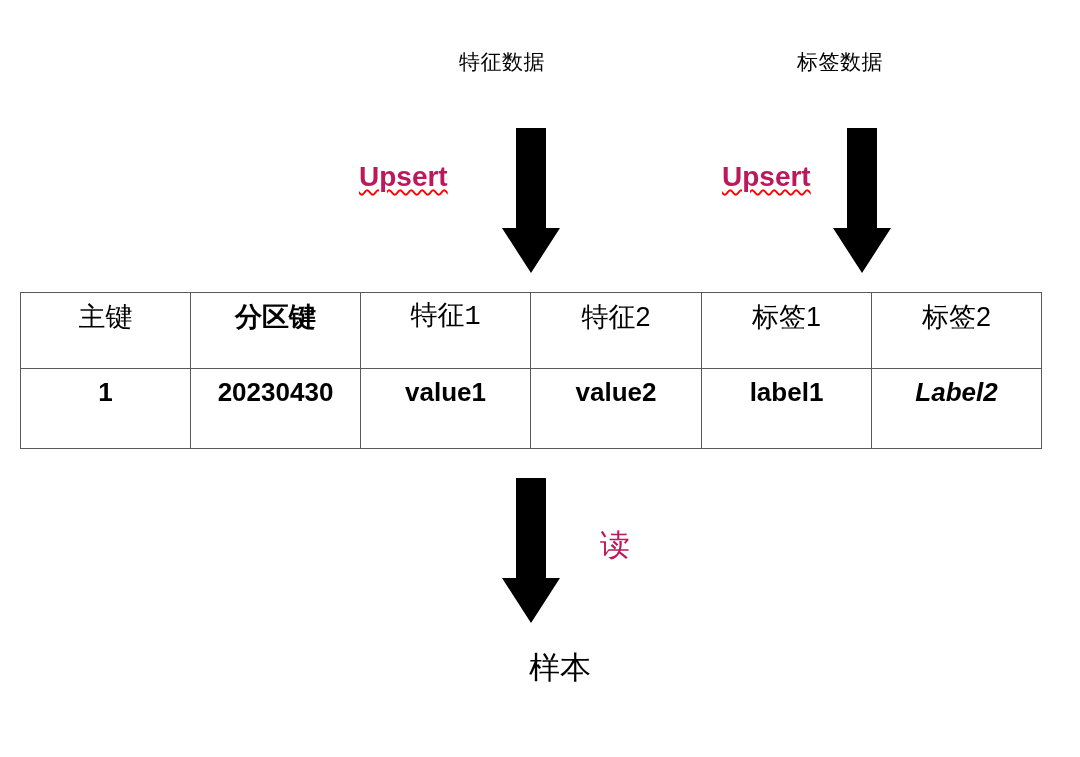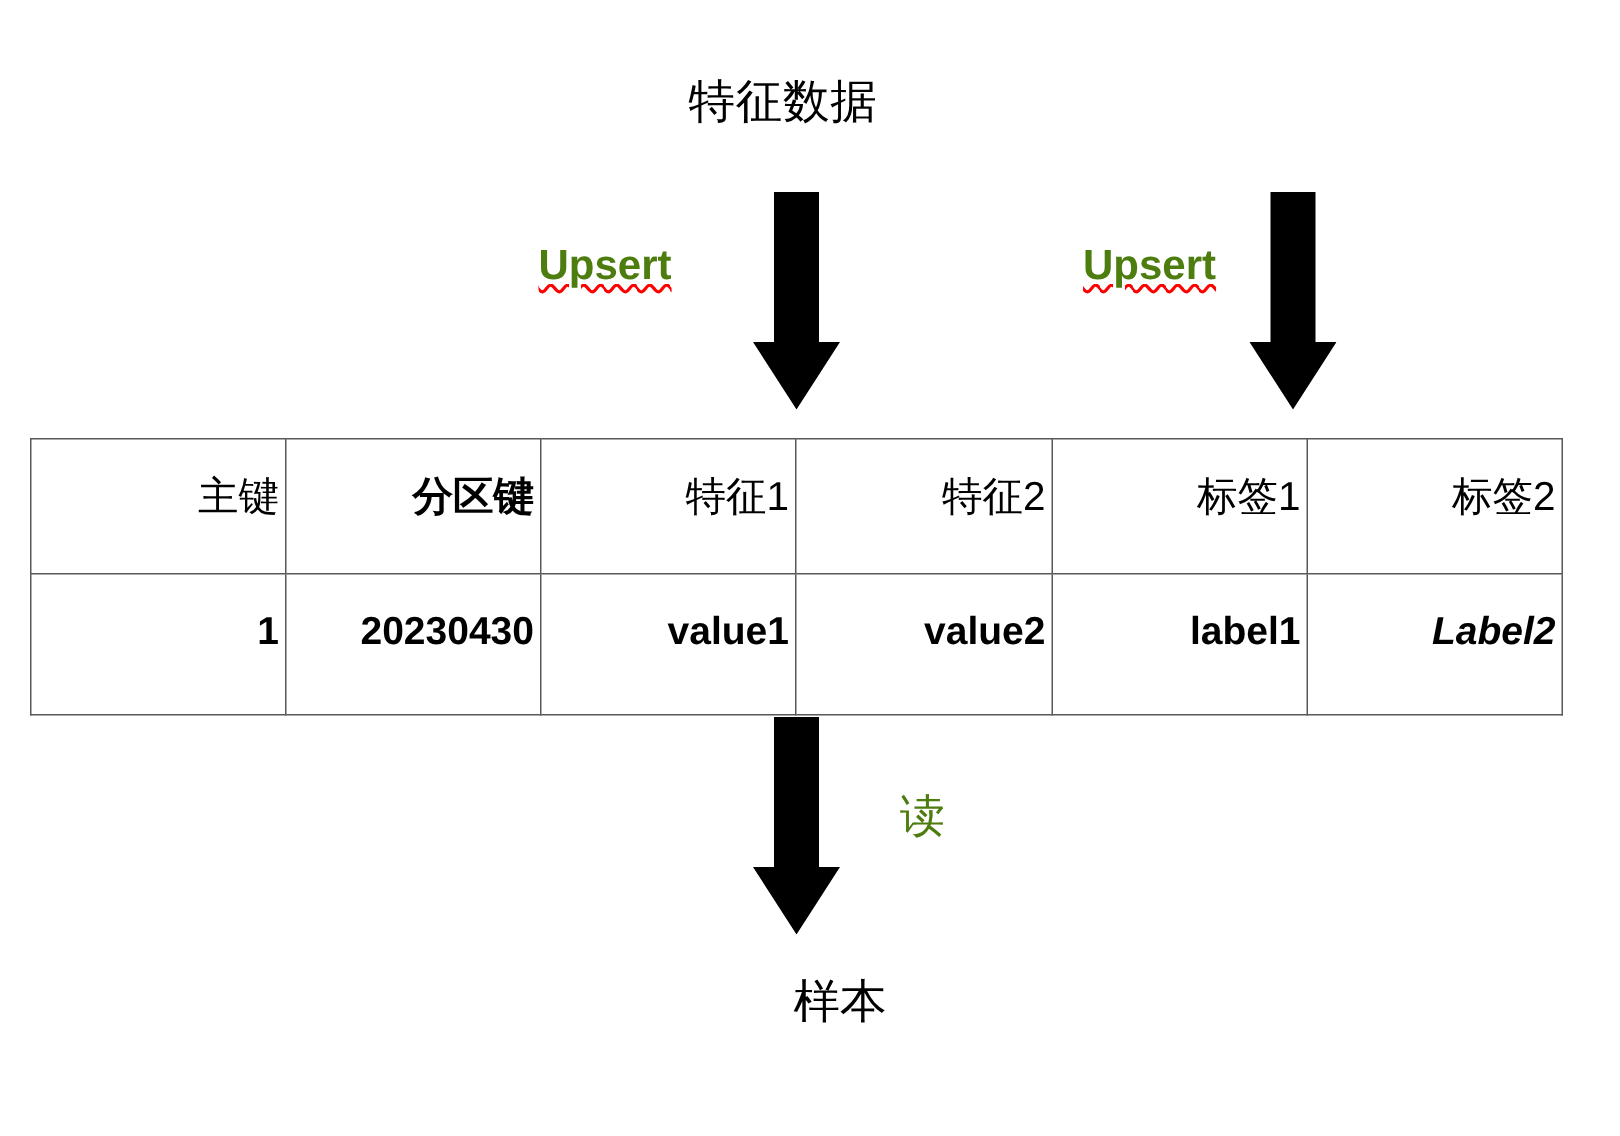--- a/index.html
+++ b/index.html
@@ -16,36 +16,36 @@
     width: 1080px;
     height: 757px;
     background: #ffffff;
     overflow: hidden;
   }
 
   
   .src-label {
     position: absolute;
     font-family: "Liberation Serif", "DejaVu Serif", serif;
-    font-size: 31px;
+    font-size: 21px;
     font-weight: 400;
     line-height: 1;
     color: #000000;
     white-space: nowrap;
     letter-spacing: 0.5px;
   }
 
   
   .op-label {
     position: absolute;
     font-family: "Liberation Sans", "DejaVu Sans", sans-serif;
     font-size: 28px;
     font-weight: bold;
     line-height: 1;
-    color: #4d7c0f;
+    color: #be185d;
     white-space: nowrap;
   }
   .op-label.spell {
     
     text-decoration: underline wavy #ff0000;
     text-decoration-thickness: 1.5px;
     text-underline-offset: 3px;
   }
   .op-label.cjk {
     font-family: "Liberation Serif", "DejaVu Serif", serif;
@@ -60,23 +60,23 @@
   .arrow svg { display: block; }
 
   
   #data-table {
     position: absolute;
     border-collapse: collapse;
     table-layout: fixed;
   }
   #data-table td {
     border: 1.5px solid #595959;
-    text-align: right;
+    text-align: center;
     vertical-align: top;
-    padding: 23px 4px 0 4px;
+    padding: 9px 4px 0 4px;
     line-height: 1.15;
   }
   #data-table tr.header-row td {
     height: 66px;
     font-family: "Liberation Sans", "DejaVu Sans", sans-serif;
     font-size: 27px;
     font-weight: 400;
   }
   #data-table tr.data-row td {
     height: 70px;
@@ -98,20 +98,21 @@
     white-space: nowrap;
     margin-left: 20px;
   }
 </style>
 </head>
 <body>
 
 <div id="canvas">
 
   <div class="src-label" id="src-0" style="left: 459px; top: 52px;">特征数据</div>
+  <div class="src-label" id="src-1" style="left: 797px; top: 52px;">标签数据</div>
 
   <div class="op-label spell" id="op-0" style="left: 359px; top: 163px;">Upsert</div>
   <div class="op-label spell" id="op-1" style="left: 722px; top: 163px;">Upsert</div>
   <div class="op-label cjk" id="op-2" style="left: 600px; top: 530px;">读</div>
 
   <div class="arrow" id="arrow-0" style="left: 502px; top: 128px;">
     <svg viewBox="0 0 58 145" width="58" height="145" preserveAspectRatio="none">
       <polygon class="arrow-fill" points="14,0 44,0 44,100 58,100 29,145 0,100 14,100" fill="#000000"></polygon>
     </svg>
   </div>
@@ -132,21 +133,21 @@
         <col style="width: 170px;">
         <col style="width: 170px;">
         <col style="width: 171px;">
         <col style="width: 170px;">
         <col style="width: 170px;">
       </colgroup>
     <tbody id="table-body">
         <tr class="header-row">
           <td style="border-color: rgb(89, 89, 89);">主键</td>
           <td style="border-color: rgb(89, 89, 89); font-weight: bold;">分区键</td>
-          <td style="border-color: rgb(89, 89, 89);">特征1</td>
+          <td style="border-color: rgb(89, 89, 89); font-family: Liberation Mono, monospace;">特征1</td>
           <td style="border-color: rgb(89, 89, 89);">特征2</td>
           <td style="border-color: rgb(89, 89, 89); margin-top: 27px;">标签1</td>
           <td style="border-color: rgb(89, 89, 89);">标签2</td>
         </tr>
         <tr class="data-row">
           <td style="border-color: rgb(89, 89, 89);">1</td>
           <td style="border-color: rgb(89, 89, 89); margin-left: 18px;">20230430</td>
           <td style="border-color: rgb(89, 89, 89);">value1</td>
           <td style="border-color: rgb(89, 89, 89);">value2</td>
           <td style="border-color: rgb(89, 89, 89);">label1</td>

